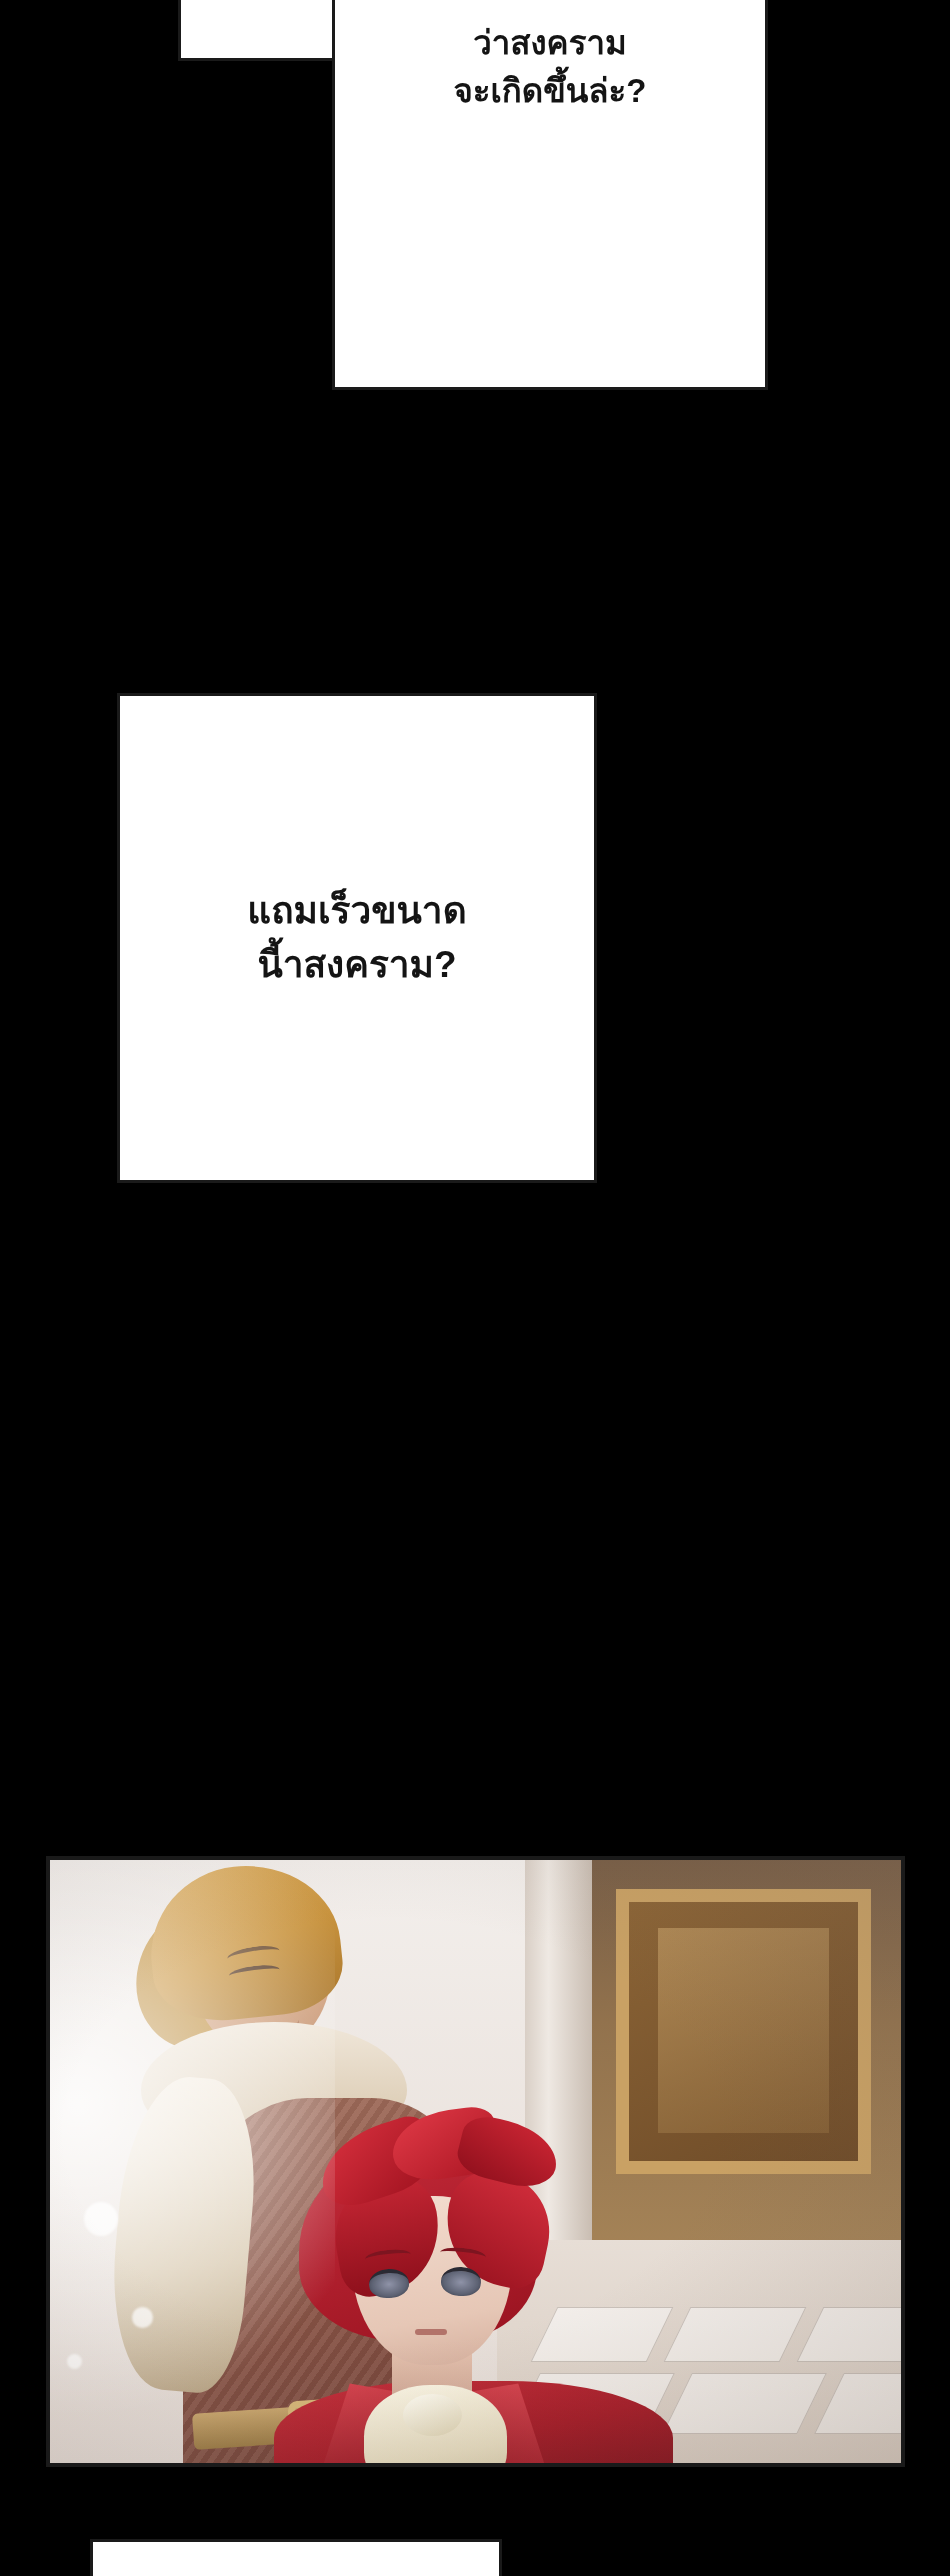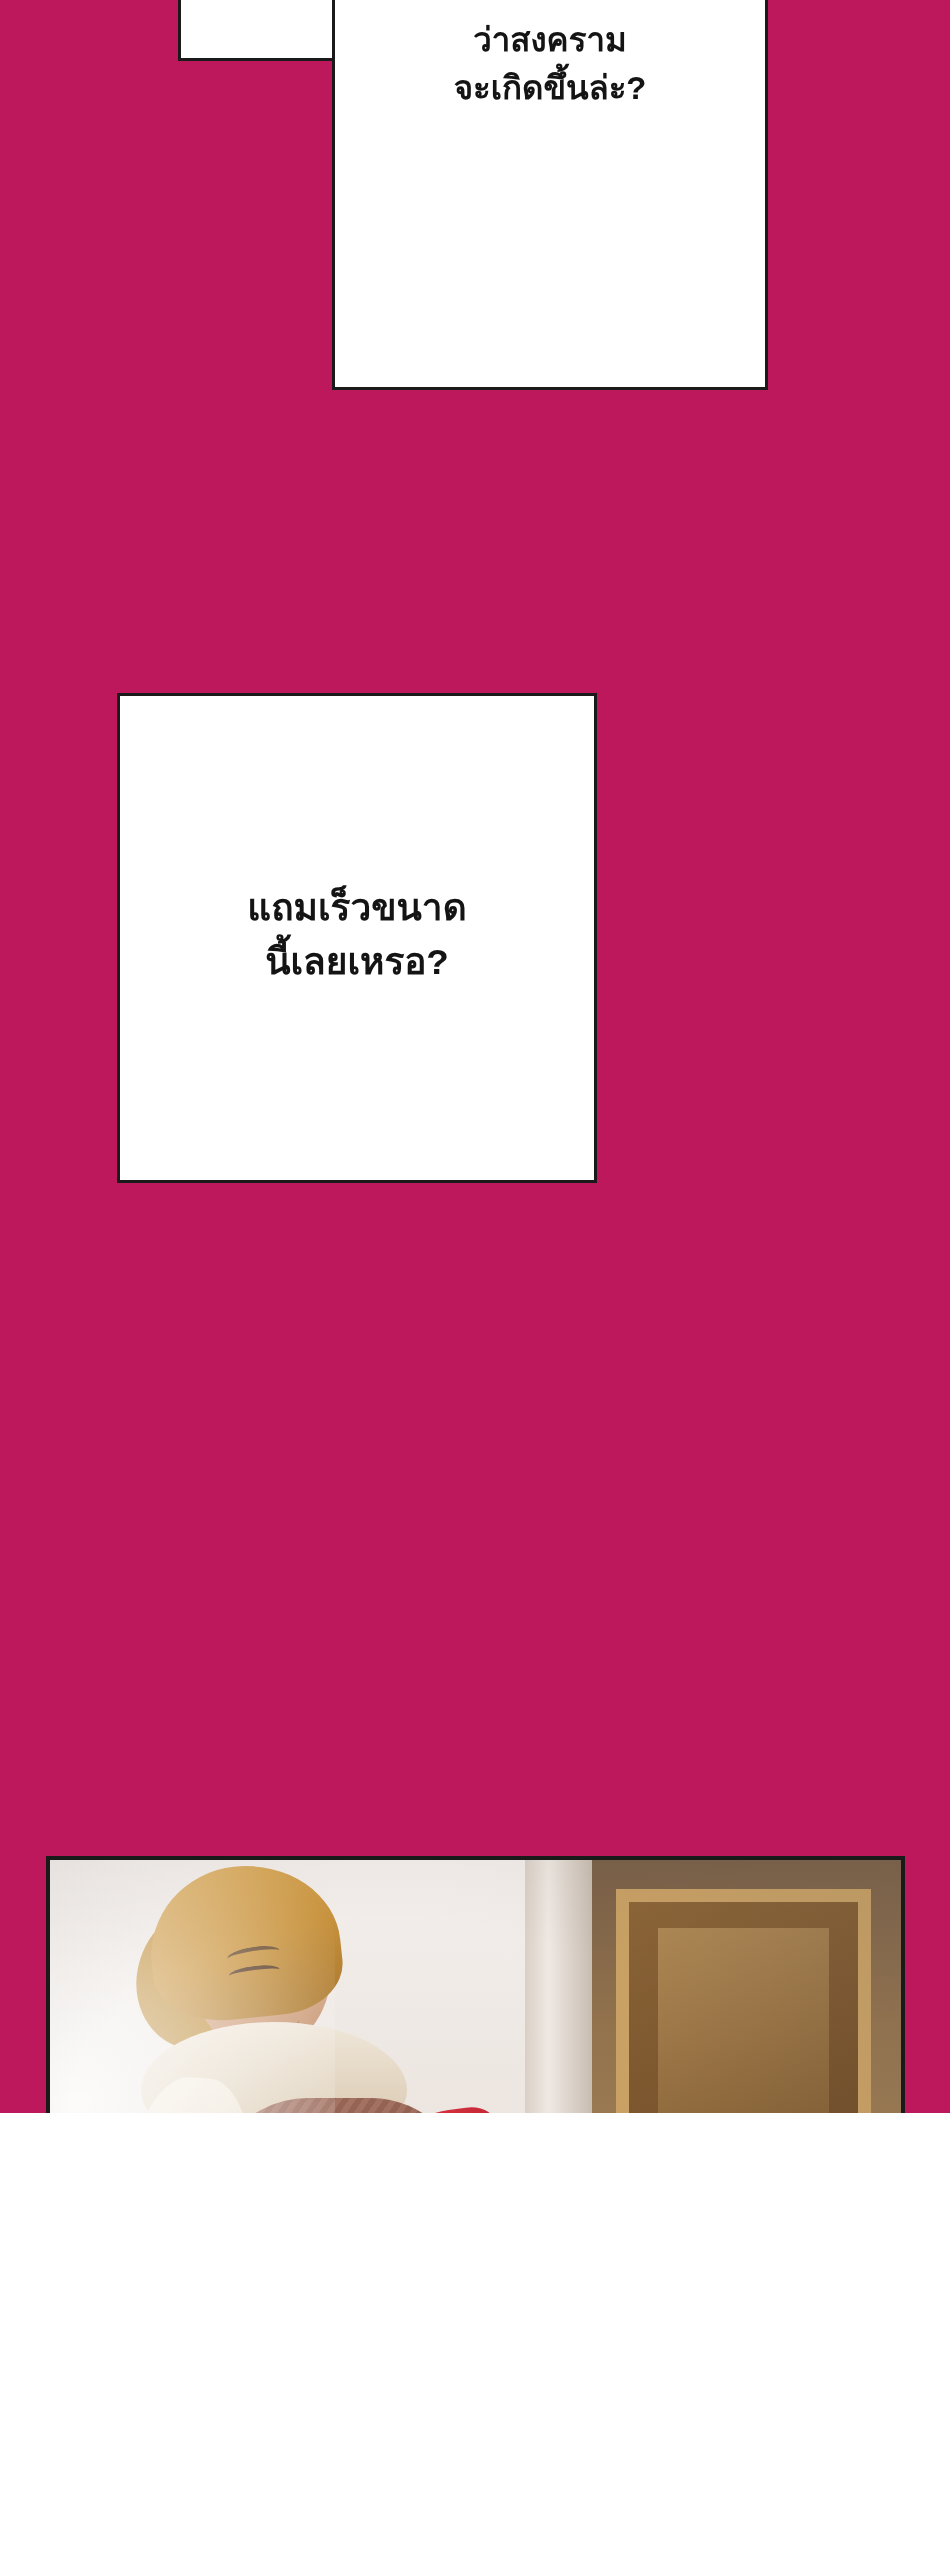--- a/index.html
+++ b/index.html
@@ -3,24 +3,24 @@
 <meta charset="utf-8">
 <style>
   html, body {
     margin: 0;
     padding: 0;
     background: #ffffff;
   }
   #page {
     position: relative;
     width: 950px;
-    height: 2113px;
-    background: #be185d;
+    height: 2576px;
+    background: #000000;
     overflow: hidden;
-    font-family: Liberation Mono, monospace;
+    font-family: Liberation Sans, sans-serif;
   }
 
   
   .balloon {
     position: absolute;
     background: #ffffff;
     border: 3.8px solid #1a1a1a;
     box-sizing: border-box;
     display: flex;
     align-items: center;
@@ -334,21 +334,21 @@
 
   <div id="balloon-1-notch"></div>
   <div id="balloon-1-notch-mask"></div>
   <div class="balloon" id="balloon-1">
     <span class="txt">ว่าสงคราม
 จะเกิดขึ้นล่ะ?</span>
   </div>
 
   <div class="balloon" id="balloon-2">
     <span class="txt">แถมเร็วขนาด
-นี้เลยเหรอ?</span>
+นี้าสงคราม?</span>
   </div>
 
 
   <div id="art-panel">
     <div class="art-layer" id="bg-base"></div>
     <div class="art-layer" id="bg-wall-right"></div>
     <div class="art-layer" id="bg-wall-panel"></div>
     <div class="art-layer" id="bg-wall-panel-inner"></div>
     <div class="art-layer" id="bg-pillar"></div>
     <div class="art-layer" id="bg-floor"></div>

